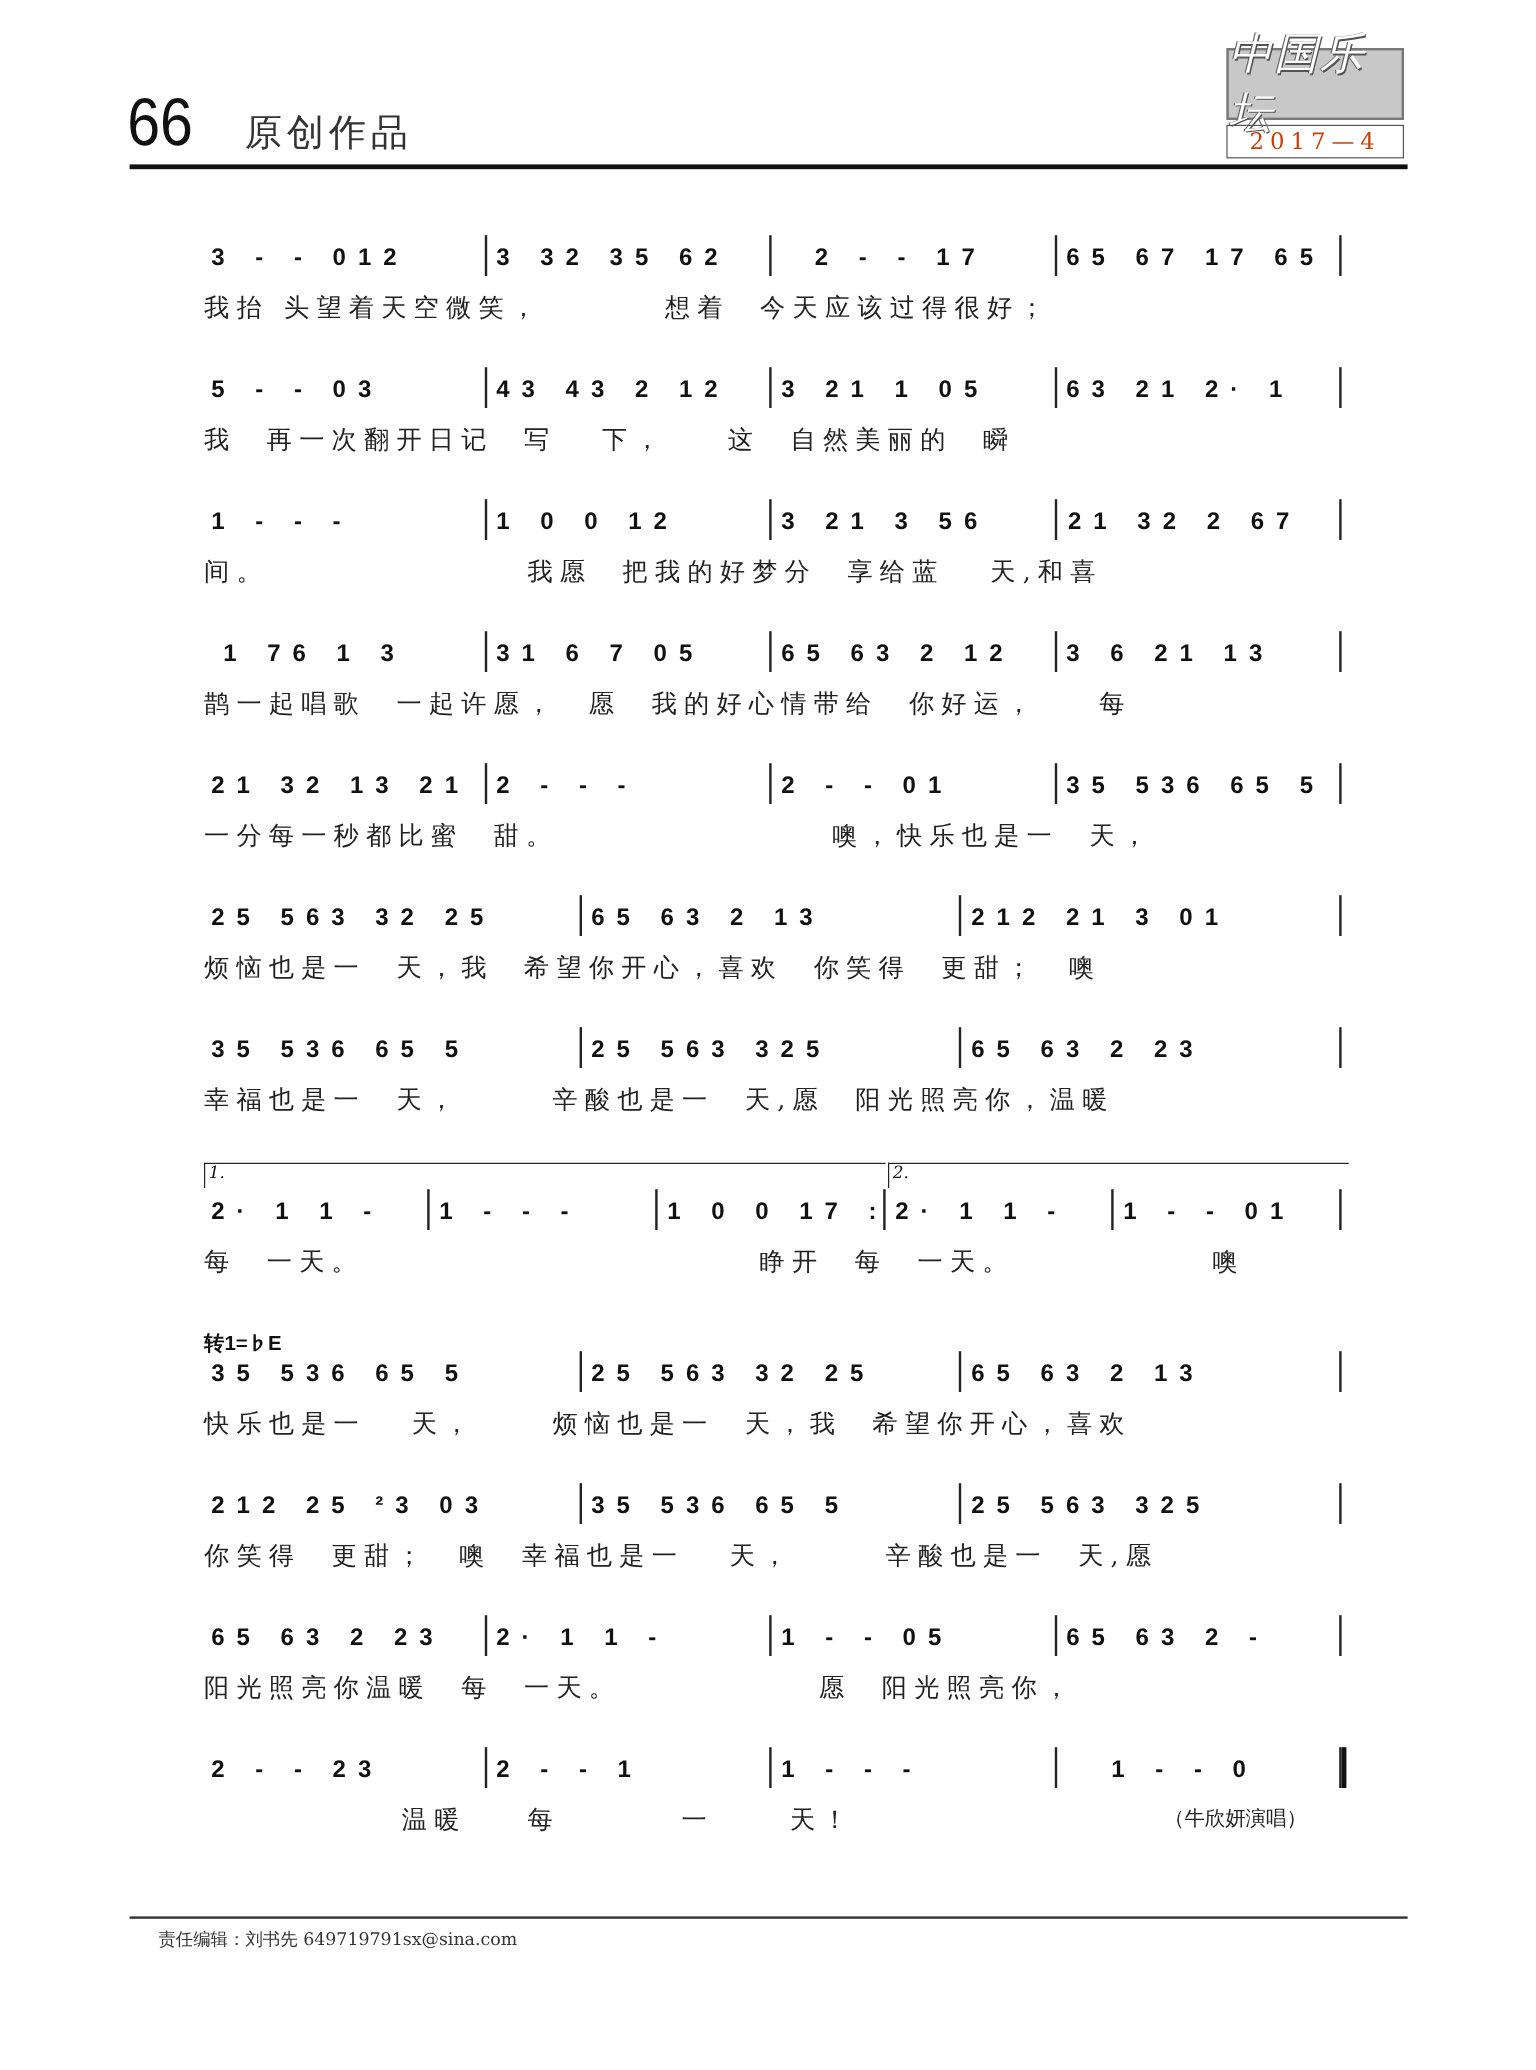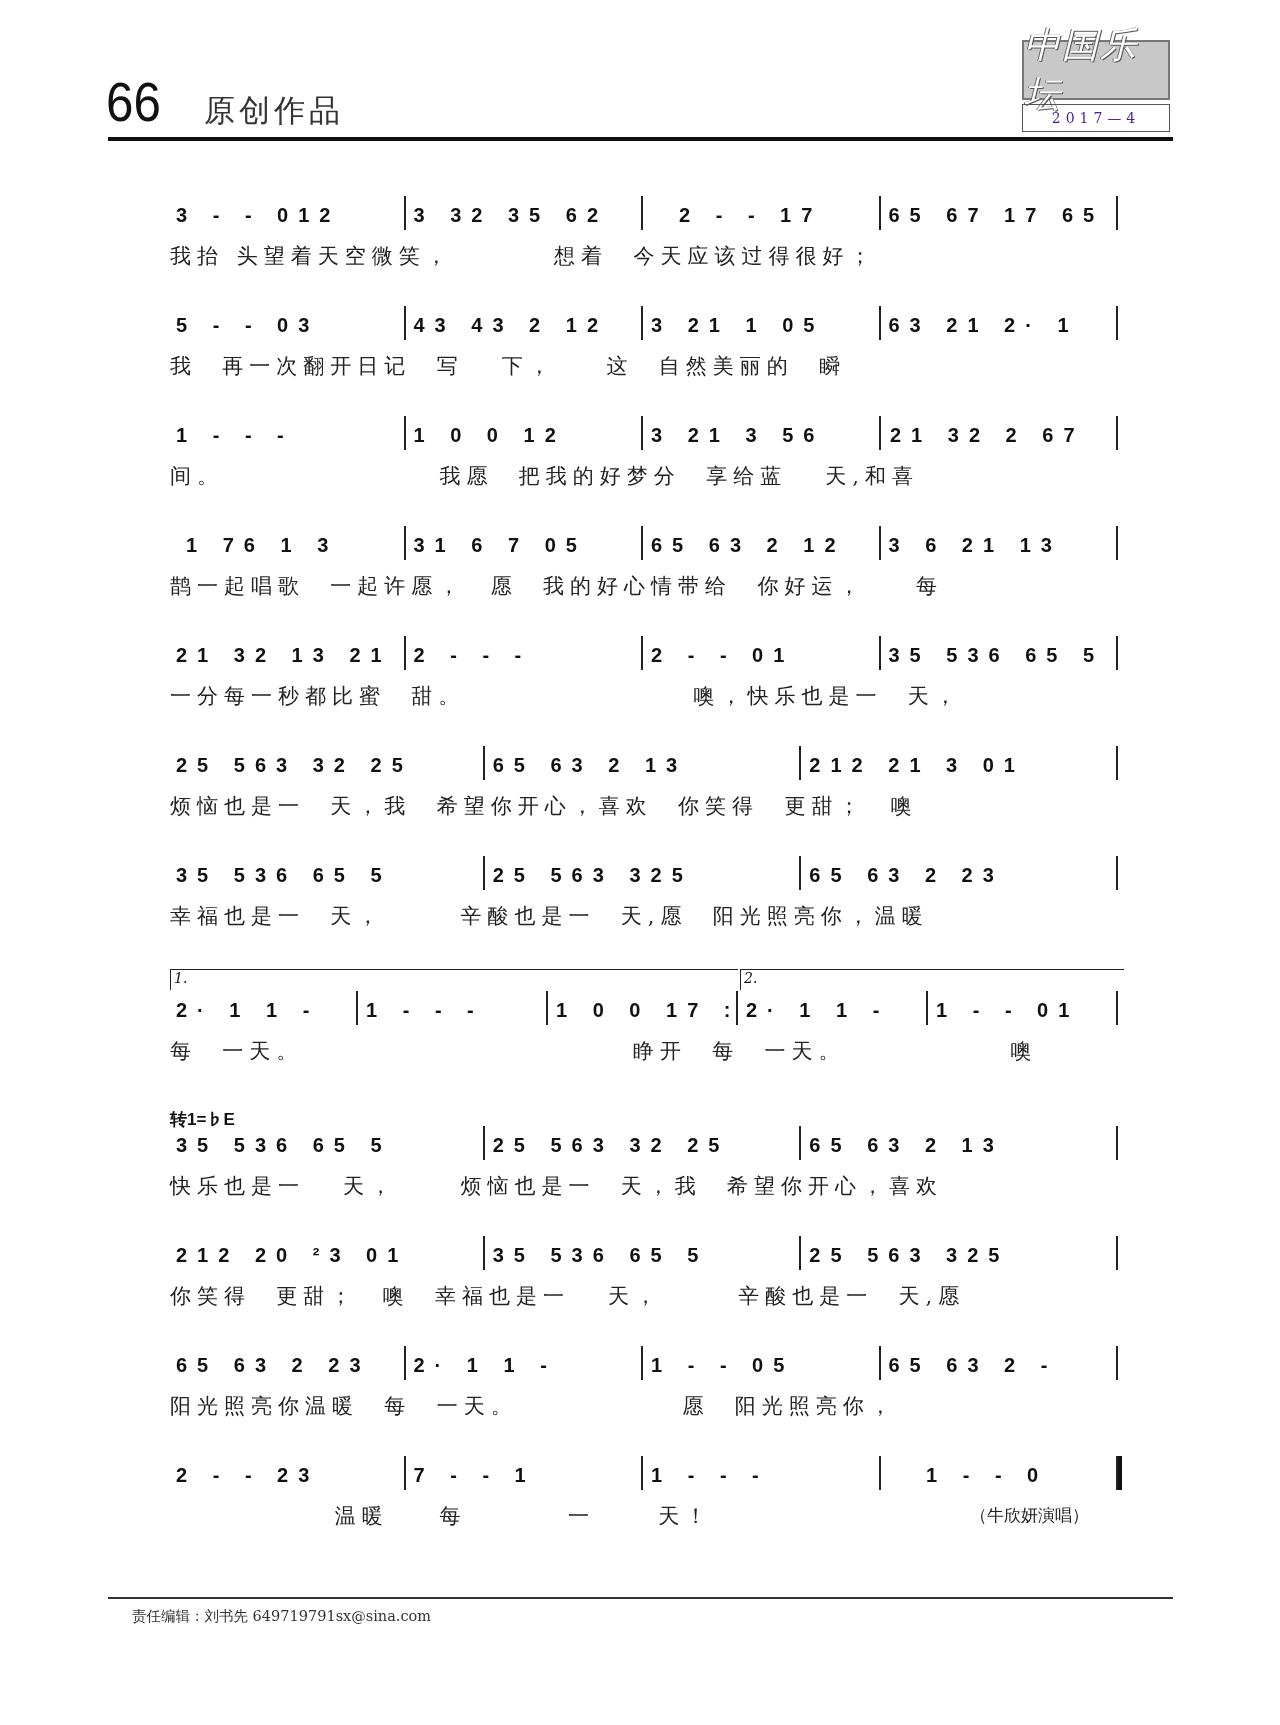--- a/index.html
+++ b/index.html
@@ -1,20 +1,20 @@
 <!DOCTYPE html>
 <html><head>
 <meta charset="utf-8">
 <style>
   html,body{margin:0;padding:0;background:#fff;}
   body{width:1280px;height:1725px;position:relative;overflow:hidden;font-family:"DejaVu Sans",sans-serif;color:#111;}
   .page-num{position:absolute;left:106px;top:72px;font-family:"Liberation Sans",sans-serif;font-size:56px;line-height:60px;font-weight:normal;transform:scaleX(0.88);transform-origin:left;}
   .section{position:absolute;left:204px;top:90px;font-family:"DejaVu Serif",serif;font-size:31px;color:#333;letter-spacing:4px;}
   .logo{position:absolute;left:1022px;top:40px;width:148px;height:60px;background:#c8c8c8;border:2px solid #777;box-sizing:border-box;font-family:"DejaVu Serif",serif;font-size:36px;color:#fff;text-shadow:1px 1px 0 #555,-1px 0 0 #666;display:flex;align-items:center;justify-content:center;font-style:italic;letter-spacing:2px;}
-  .issue{position:absolute;left:1022px;top:104px;width:148px;height:28px;border:1.5px solid #555;box-sizing:border-box;font-family:"DejaVu Serif",serif;font-size:14px;letter-spacing:5px;display:flex;align-items:center;justify-content:center;color:#4c1d95;}
+  .issue{position:absolute;left:1022px;top:104px;width:148px;height:28px;border:1.5px solid #555;box-sizing:border-box;font-family:"DejaVu Serif",serif;font-size:19px;letter-spacing:5px;display:flex;align-items:center;justify-content:center;color:#c2410c;}
   .top-rule{position:absolute;left:108px;top:137px;width:1065px;height:4px;background:#111;}
   .bottom-rule{position:absolute;left:108px;top:1597px;width:1065px;height:2px;background:#333;}
   .footer{position:absolute;left:132px;top:1607px;font-family:"DejaVu Serif",serif;font-size:14.5px;color:#333;}
   .row{position:absolute;left:170px;width:950px;height:90px;}
   .notes{position:absolute;left:0;top:0;height:40px;width:950px;font-family:"Liberation Sans",sans-serif;font-weight:bold;font-size:20px;}
   .lyrics{position:absolute;left:0;top:52px;width:950px;font-family:"DejaVu Serif",serif;font-size:21px;color:#222;}
   .n{position:absolute;top:14px;}
   .bar{position:absolute;top:6px;width:2px;height:34px;background:#222;}
   .bar.dbl{width:6px;border-left:2px solid #222;border-right:4px solid #111;background:transparent;box-sizing:border-box;}
   .l{position:absolute;top:0;white-space:nowrap;}
@@ -159,21 +159,21 @@
         <span class="bar" style="left: 629.333px;"></span>
         <span class="n" style="left: 639.333px; width: 302.667px; letter-spacing: 10px; white-space: pre;">65 63 2 13</span>
         <span class="bar" style="left: 946px;"></span>
       </div>
       <div class="lyrics">
         <span class="l" style="white-space: pre; letter-spacing: 6px;">快乐也是一   天，     烦恼也是一  天，我  希望你开心，喜欢</span>
       </div>
     </div>
     <div class="row" style="top: 1230px;">
       <div class="notes">
-        <span class="n" style="left: 6px; width: 302.667px; letter-spacing: 10px; white-space: pre;">212 20 ²3 01</span>
+        <span class="n" style="left: 6px; width: 302.667px; letter-spacing: 10px; white-space: pre;">212 25 ²3 03</span>
         <span class="bar" style="left: 312.667px;"></span>
         <span class="n" style="left: 322.667px; width: 302.667px; letter-spacing: 10px; white-space: pre;">35 536 65 5</span>
         <span class="bar" style="left: 629.333px;"></span>
         <span class="n" style="left: 639.333px; width: 302.667px; letter-spacing: 10px; white-space: pre;">25 563 325</span>
         <span class="bar" style="left: 946px;"></span>
       </div>
       <div class="lyrics">
         <span class="l" style="white-space: pre; letter-spacing: 6px;">你笑得  更甜；  噢  幸福也是一   天，      辛酸也是一  天,愿</span>
       </div>
     </div>
@@ -189,21 +189,21 @@
         <span class="bar" style="left: 946px;"></span>
       </div>
       <div class="lyrics">
         <span class="l" style="white-space: pre; letter-spacing: 6px;">阳光照亮你温暖  每  一天。             愿  阳光照亮你，</span>
       </div>
     </div>
     <div class="row" style="top: 1450px;">
       <div class="notes">
         <span class="n" style="left: 6px; width: 223.5px; letter-spacing: 10px; white-space: pre;">2 - - 23</span>
         <span class="bar" style="left: 233.5px;"></span>
-        <span class="n" style="left: 243.5px; width: 223.5px; letter-spacing: 10px; white-space: pre;">7 - - 1</span>
+        <span class="n" style="left: 243.5px; width: 223.5px; letter-spacing: 10px; white-space: pre;">2 - - 1</span>
         <span class="bar" style="left: 471px;"></span>
         <span class="n" style="left: 481px; width: 223.5px; letter-spacing: 10px; white-space: pre;">1 - - -</span>
         <span class="bar" style="left: 708.5px;"></span>
         <span class="n" style="left: 756px; width: 223.5px; letter-spacing: 10px; white-space: pre;">1 - - 0</span>
         <span class="bar dbl" style="left: 946px;"></span>
       </div>
       <div class="lyrics">
         <span class="l" style="white-space: pre; letter-spacing: 6px;">             温暖    每        一     天！</span>
         <span class="l" style="left: 800px; font-family: &quot;DejaVu Sans&quot;, sans-serif; font-size: 17px; top: 2px;">（牛欣妍演唱）</span>
       </div>

